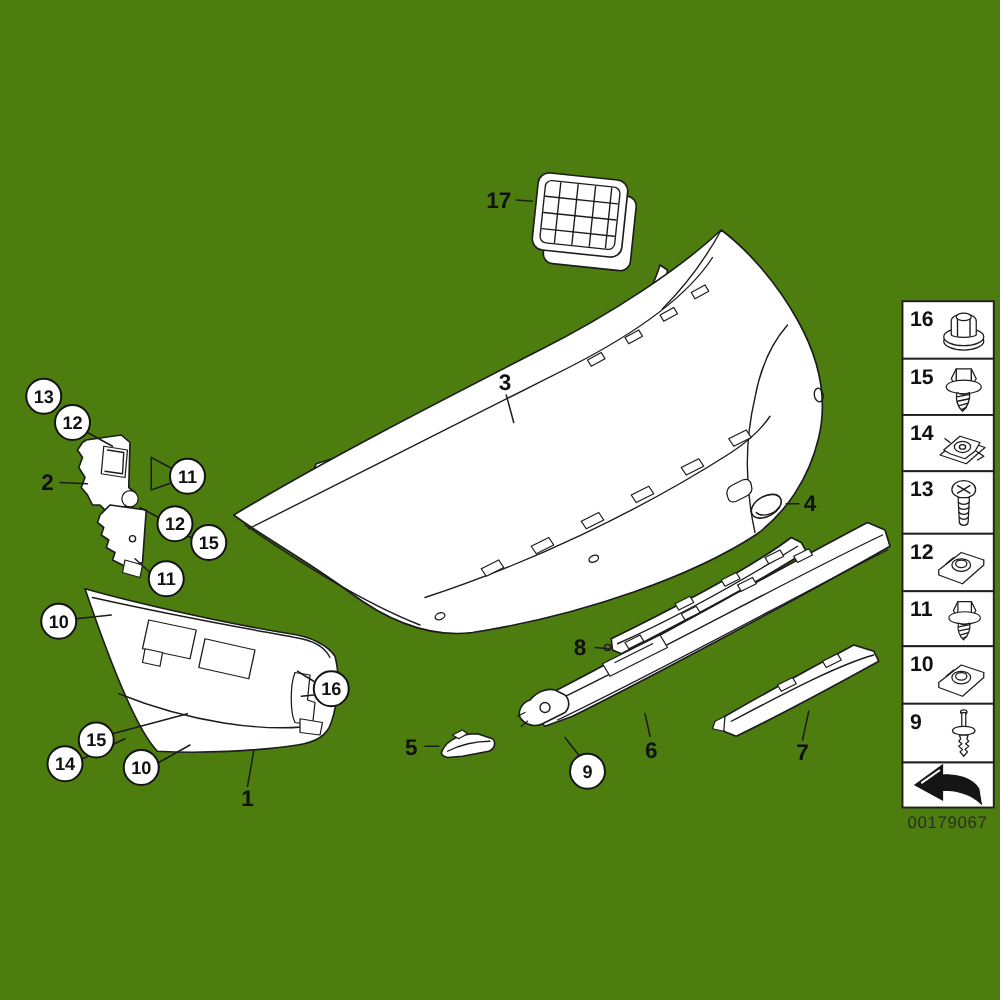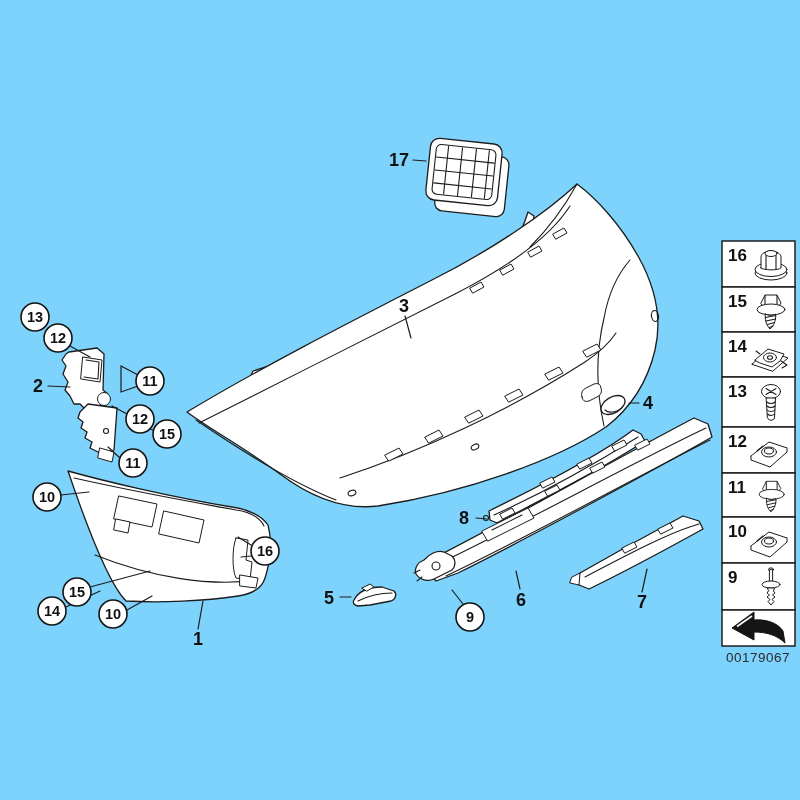--- a/index.html
+++ b/index.html
@@ -1,16 +1,16 @@
 <!DOCTYPE html>
 <html><head>
 <meta charset="utf-8">
 <style>
   html,body{margin:0;padding:0;background:#ffffff;}
-  .stage{position:relative;width:800px;height:800px;background:#7dd3fc;overflow:hidden;
+  .stage{position:relative;width:800px;height:800px;background:#4d7c0f;overflow:hidden;
          font-family:"Liberation Sans", sans-serif;}
   svg text{font-family:"Liberation Sans", sans-serif;}
   .ln{fill:none;stroke:#1c1c1c;stroke-width:1.1;stroke-linejoin:round;stroke-linecap:round;}
   .fw{fill:#ffffff;stroke:#1c1c1c;stroke-width:1.3;stroke-linejoin:round;stroke-linecap:round;}
   .fw2{fill:#ffffff;stroke:#1c1c1c;stroke-width:1.0;stroke-linejoin:round;stroke-linecap:round;}
   .leader{fill:none;stroke:#1c1c1c;stroke-width:1.2;stroke-linecap:round;}
   .callout-circle{fill:#ffffff;stroke:#141414;stroke-width:1.6;}
   .callout-num{font-size:14.5px;font-weight:bold;fill:#111;text-anchor:middle;}
   .part-num{font-size:18px;font-weight:bold;fill:#111;text-anchor:middle;}
   .legend-box{fill:#ffffff;stroke:#1f1f1f;stroke-width:1.5;}

